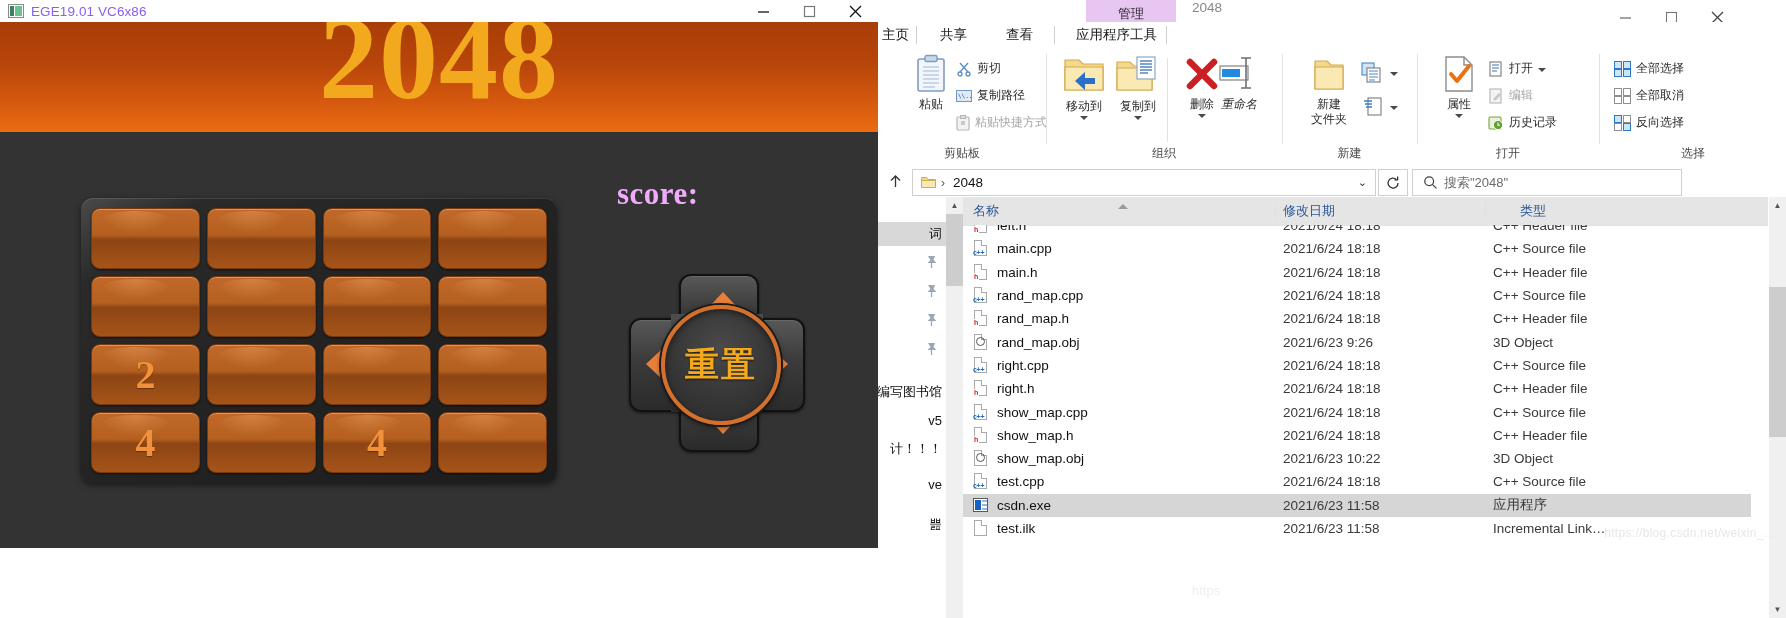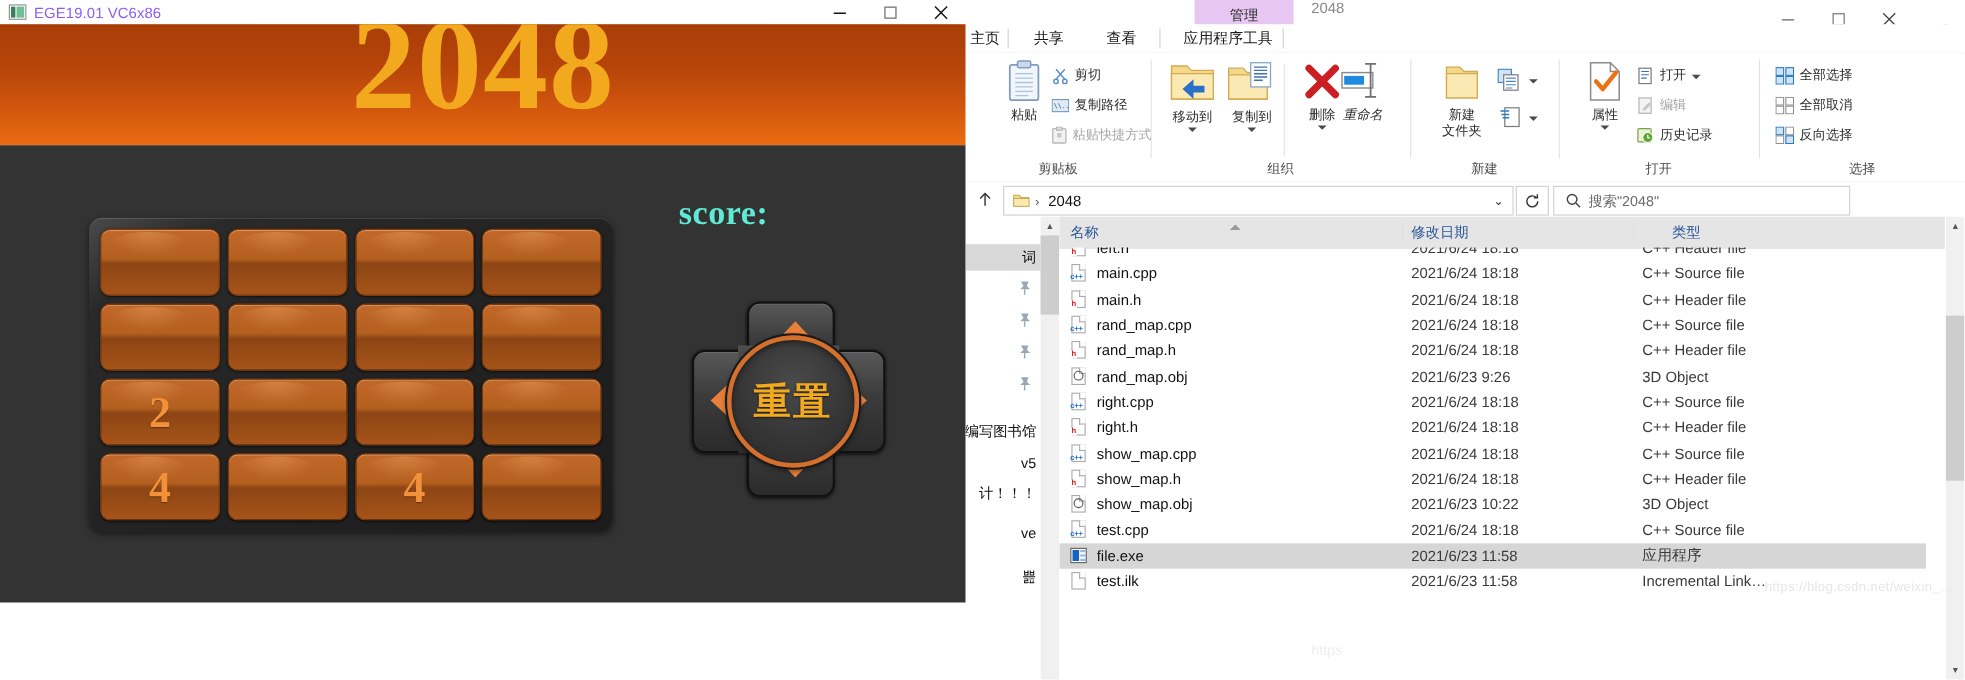--- a/index.html
+++ b/index.html
@@ -84,21 +84,21 @@
   }
   .tile-val{
     font-family:"Liberation Serif","DejaVu Serif",serif;
     font-weight:700;font-size:40px;color:#f2913a;
     position:relative;z-index:2;line-height:1;
     text-shadow:0 1px 1px rgba(0,0,0,.35);
   }
   #score-label{
     position:absolute;left:617px;top:44px;
     font-family:"Liberation Serif","DejaVu Serif",serif;
-    font-weight:700;font-size:31px;color:#5eead4;letter-spacing:.5px;
+    font-weight:700;font-size:31px;color:#f0abfc;letter-spacing:.5px;
   }
   
   #dpad{
     position:absolute;left:629px;top:142px;width:176px;height:178px;
   }
   .dpad-arm{
     position:absolute;
     background:linear-gradient(180deg,#585858 0%,#3b3b3b 45%,#2b2b2b 100%);
     border:2px solid #111;
     box-shadow:0 1px 3px rgba(0,0,0,.6), inset 0 1px 0 rgba(255,255,255,.10);
@@ -904,21 +904,21 @@
             <span>test.cpp</span>
           </span>
           <span class="fdate">2021/6/24 18:18</span>
           <span class="ftype">C++ Source file</span>
         </div>
         <div class="frow selected">
           <span class="fname">
             <span class="ficon exe">
               <span class="box"></span>
             </span>
-            <span>file.exe</span>
+            <span>csdn.exe</span>
           </span>
           <span class="fdate">2021/6/23 11:58</span>
           <span class="ftype">应用程序</span>
         </div>
         <div class="frow">
           <span class="fname">
             <span class="ficon">
               <span class="pg"></span>
             </span>
             <span>test.ilk</span>

